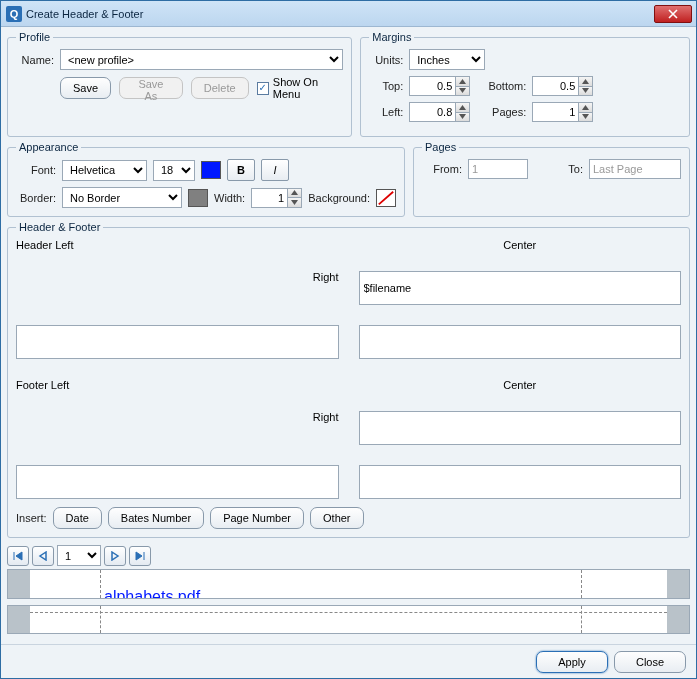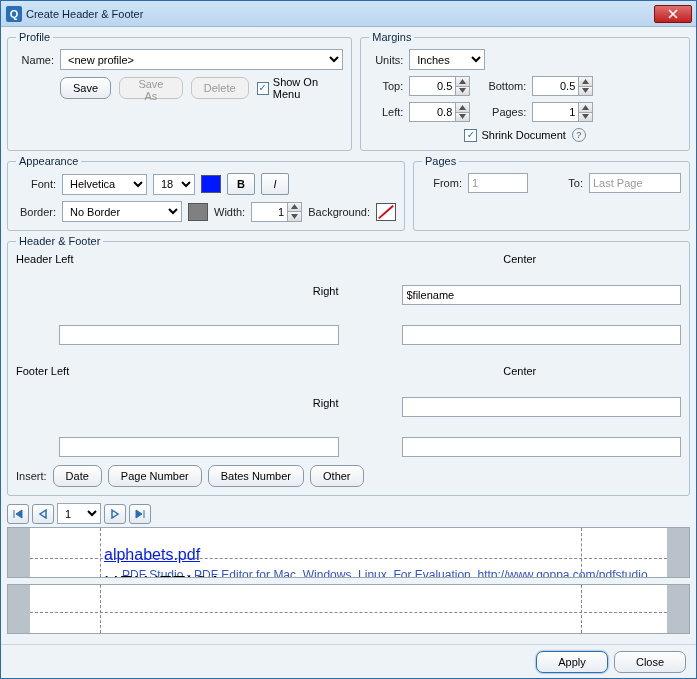--- a/index.html
+++ b/index.html
@@ -27,21 +27,21 @@
 .spin .sp div { flex:1; border:1px solid #9aa8b6; background:linear-gradient(#f5f5f5,#dcdcdc); display:flex; align-items:center; justify-content:center; cursor:pointer; }
 .spin .sp div:first-child { border-bottom:none; }
 .spin .sp svg{width:7px;height:5px;}
 .chk { display:inline-flex; align-items:center; gap:4px; }
 .chk .box { width:13px; height:13px; border:1px solid #5a7ba0; background:#fff; display:flex; align-items:center; justify-content:center; }
 .chk .box.checked::after { content:'✓'; color:#2a6fb5; font-size:10px; line-height:1; }
 .swatch { width:20px; height:18px; border:1px solid #555; display:inline-block; }
 .iconbtn { width:28px; height:22px; border:1px solid #8899aa; background:linear-gradient(#fff,#e8edf2); border-radius:2px; display:inline-flex; align-items:center; justify-content:center; cursor:pointer; }
 .help-circle { width:14px;height:14px;border:1px solid #7a8a9a;border-radius:50%; display:inline-flex;align-items:center;justify-content:center; color:#556; font-size:9px;}
 .hfgrid { display:grid; grid-template-columns:1fr 1fr; gap:20px; }
-.hfbox { height:20px; border:1px solid #9aa8b6; background:#fff; padding:8px 4px;margin-left:43px; }
+.hfbox { height:32px; border:1px solid #9aa8b6; background:#fff; padding:16px 4px; }
 .navbar { display:flex; align-items:center; gap:3px; padding:3px 0; }
 .navbtn { width:22px; height:20px; border:1px solid #8899aa; background:linear-gradient(#fff,#e4eaf1); border-radius:3px; display:flex; align-items:center; justify-content:center; cursor:pointer; color:#2a6fb5; }
 .navbtn svg{width:10px;height:10px;}
 .preview { border:1px solid #9aa8b6; background:#cfd6db; height:100px; display:flex; overflow:hidden; margin-bottom:6px; }
 .preview .pm { background:#b9c2c9; width:22px; }
 .preview .pc { flex:1; background:#fff; position:relative; }
 .dash { position:absolute; border:0; }
 .dash.h { left:0; right:0; border-top:1px dashed #888; }
 .dash.v { top:0; bottom:0; border-left:1px dashed #888; }
 .footer { height:34px; border-top:1px solid #c9d4df; background:#eef3f7; display:flex; align-items:center; justify-content:flex-end; gap:6px; padding:0 10px; }
@@ -150,27 +150,20 @@
                   </svg>
                 </div>
                 <div>
                   <svg viewBox="0 0 7 5">
                     <path d="M0 0 L3.5 5 L7 0 Z" fill="#555"></path>
                   </svg>
                 </div>
               </span>
             </span>
         </div>
-        <div class="field" style="justify-content:center;margin-bottom:0">
-          <label class="chk">
-            <span class="box checked"></span>
-            <span>Shrink Document</span>
-          </label>
-          <span class="help-circle">?</span>
-        </div>
       </fieldset>
     </div>
 
     <div class="row">
       <fieldset style="flex:1.05">
         <legend>Appearance</legend>
         <div class="field">
           <span class="lbl" style="width:40px">Font:</span>
           <select style="width:85px"><option>Helvetica</option></select>
           <select style="width:42px"><option>18</option></select>
@@ -235,22 +228,22 @@
         <span>Footer Left</span>
         <span style="text-align:center">Center</span>
         <span style="text-align:right">Right</span>
         <input class="hfbox" value="" style="">
         <input class="hfbox" value="" style="">
         <input class="hfbox" value="" style="">
       </div>
       <div class="field" style="margin-top:8px;margin-bottom:0">
         <span class="lbl">Insert:</span>
         <button class="btn">Date</button>
+        <button class="btn">Bates Number</button>
         <button class="btn">Page Number</button>
-        <button class="btn">Bates Number</button>
         <button class="btn">Other</button>
       </div>
     </fieldset>
 
     <div class="navbar">
       <div class="navbtn">
           <svg viewBox="0 0 10 10">
             <path d="M1 1 V9 M9 1 L3 5 L9 9 Z" fill="#2a6fb5" stroke="#2a6fb5"></path>
           </svg>
         </div>

